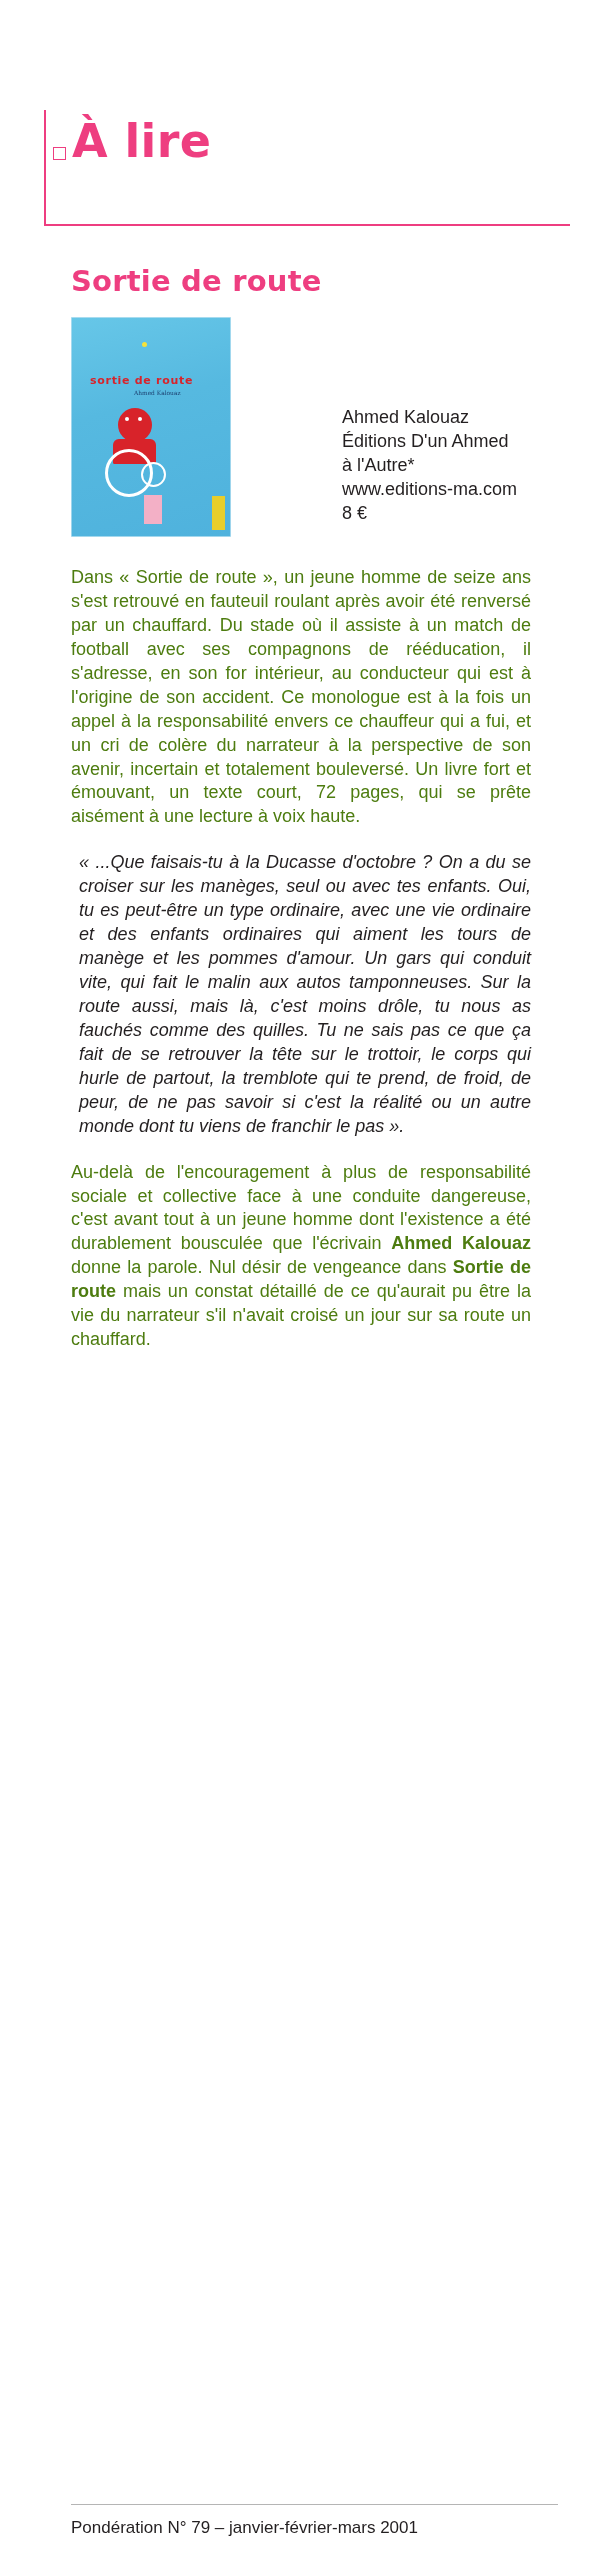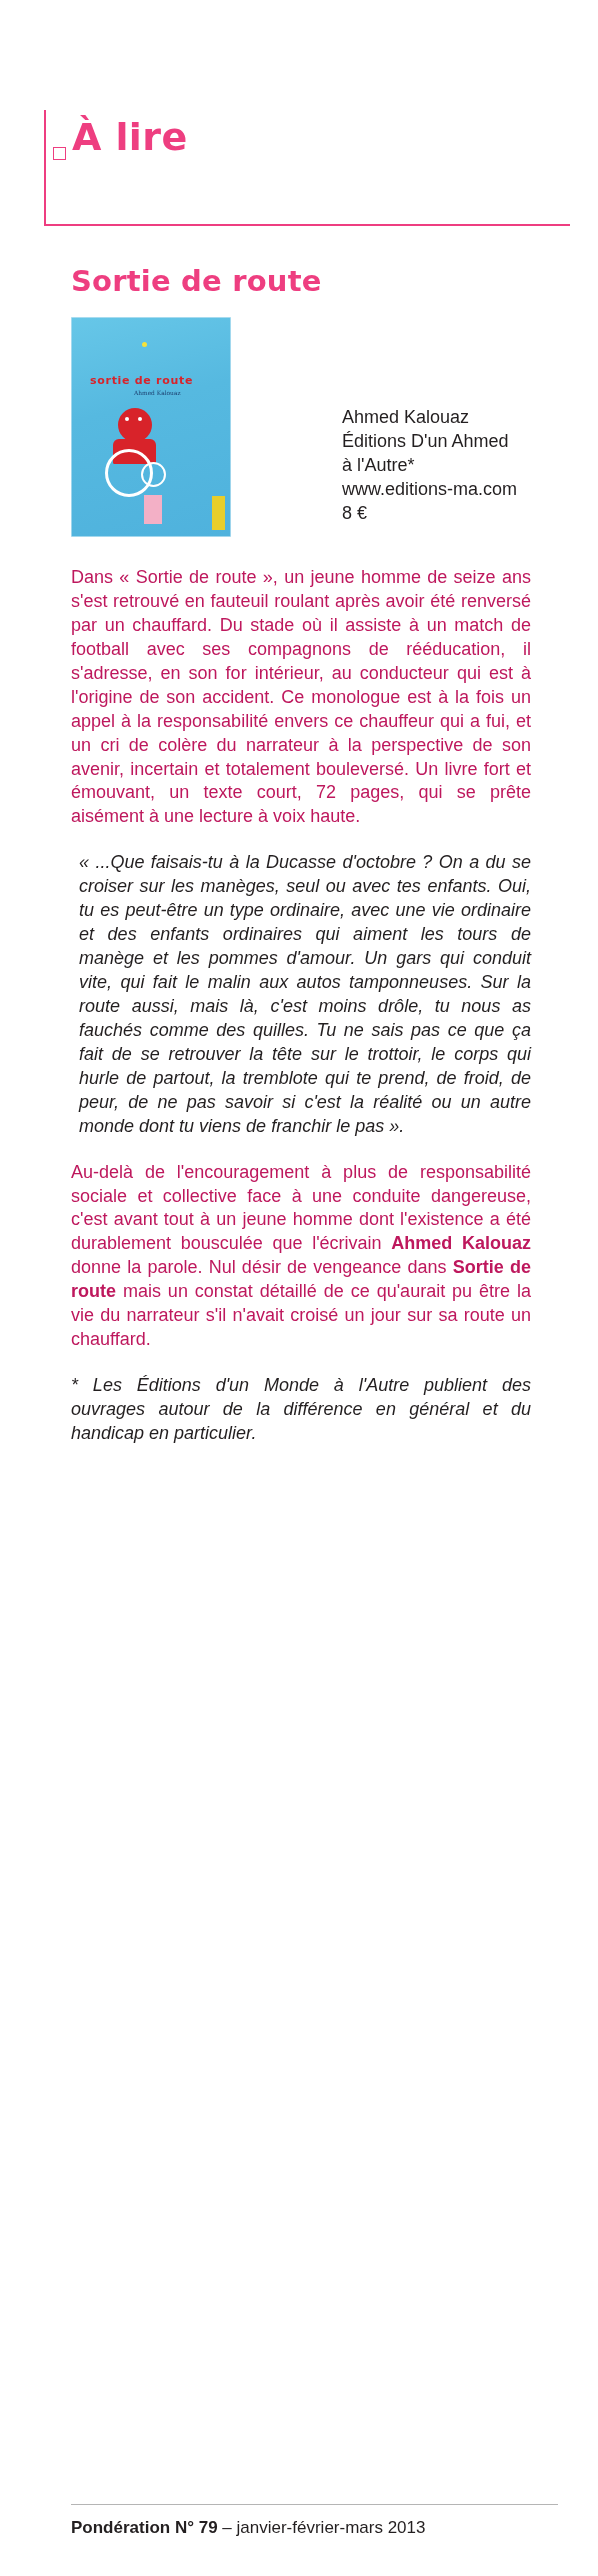--- a/index.html
+++ b/index.html
@@ -41,21 +41,21 @@
     left: 44px;
     top: 110px;
     width: 2.2px;
     height: 116px;
     background: #ee3e80;
   }
   .header-title {
     position: absolute;
     left: 72px;
     top: 118px;
-    font-size: 38px;
+    font-size: 46px;
     font-weight: bold;
     color: #ee3e80;
     letter-spacing: 0.4px;
     line-height: 1;
     font-family: "DejaVu Sans", sans-serif;
   }
   .header-square {
     position: absolute;
     left: 53px;
     top: 147px;
@@ -211,21 +211,21 @@
     position: absolute;
     left: 71px;
     top: 566px;
     width: 460px;
   }
   p.body-p {
     margin: 0 0 22px 0;
     font-size: 18px;
     line-height: 1.33;
     text-align: justify;
-    color: #be185d;
+    color: #4d7c0f;
     hyphens: auto;
   }
   p.quote {
     font-style: italic;
     margin: 0 0 22px 8px;
     font-size: 18px;
     line-height: 1.33;
     text-align: justify;
     color: #231f20;
   }
@@ -248,21 +248,21 @@
     color: #231f20;
     padding-top: 10.3px;
   }
   .footer-rule {
     position: absolute;
     left: 71px;
     right: 41px;
     bottom: 71px;
     border-top: 1.5px solid #b5b5b5;
   }
-  .footer-name { font-weight: bold; }
+  .footer-name { font-weight: normal; }
 </style>
 </head>
 <body>
 
 <div class="page">
 
   <div class="header-zone">
     <div class="header-left-bar"></div>
     <div class="header-square"></div>
     <div class="header-title">À lire</div>
@@ -294,23 +294,22 @@
     <div>Éditions D'un Ahmed</div>
     <div>à l'Autre*</div>
     <div>www.editions-ma.com</div>
     <div>8 €</div>
   </div>
 
   <div class="body-col">
     <p class="body-p">Dans « Sortie de route », un jeune homme de seize ans s'est retrouvé en fauteuil roulant après avoir été renversé par un chauffard. Du stade où il assiste à un match de football avec ses compagnons de rééducation, il s'adresse, en son for intérieur, au conducteur qui est à l'origine de son accident. Ce monologue est à la fois un appel à la responsabilité envers ce chauffeur qui a fui, et un cri de colère du narrateur à la perspective de son avenir, incertain et totalement bouleversé. Un livre fort et émouvant, un texte court, 72 pages, qui se prête aisément à une lecture à voix haute.</p>
     <p class="quote">« ...Que faisais-tu à la Ducasse d'octobre ? On a du se croiser sur les manèges, seul ou avec tes enfants. Oui, tu es peut-être un type ordinaire, avec une vie ordinaire et des enfants ordinaires qui aiment les tours de manège et les pommes d'amour. Un gars qui conduit vite, qui fait le malin aux autos tamponneuses. Sur la route aussi, mais là, c'est moins drôle, tu nous as fauchés comme des quilles. Tu ne sais pas ce que ça fait de se retrouver la tête sur le trottoir, le corps qui hurle de partout, la tremblote qui te prend, de froid, de peur, de ne pas savoir si c'est la réalité ou un autre monde dont tu viens de franchir le pas ».</p>
     <p class="body-p"><span>Au-delà de l'encouragement à plus de responsabilité sociale et collective face à une conduite dangereuse, c'est avant tout à un jeune homme dont l'existence a été durablement bousculée que l'écrivain </span><strong>Ahmed Kalouaz</strong><span> donne la parole. Nul désir de vengeance dans </span><strong>Sortie de route</strong><span> mais un constat détaillé de ce qu'aurait pu être la vie du narrateur s'il n'avait croisé un jour sur sa route un chauffard.</span></p>
-    <p class="footnote">* Les Éditions d'un Monde à l'Autre publient des ouvrages autour de la différence en général et du handicap en particulier.</p>
   </div>
 
   <div class="footer-rule"></div>
   <div class="footer">
     <span class="footer-name">Pondération N° 79</span>
-    <span>– janvier-février-mars 2013</span>
+    <span>– janvier-février-mars 2001</span>
   </div>
 
 </div>
 
 
 </body></html>

